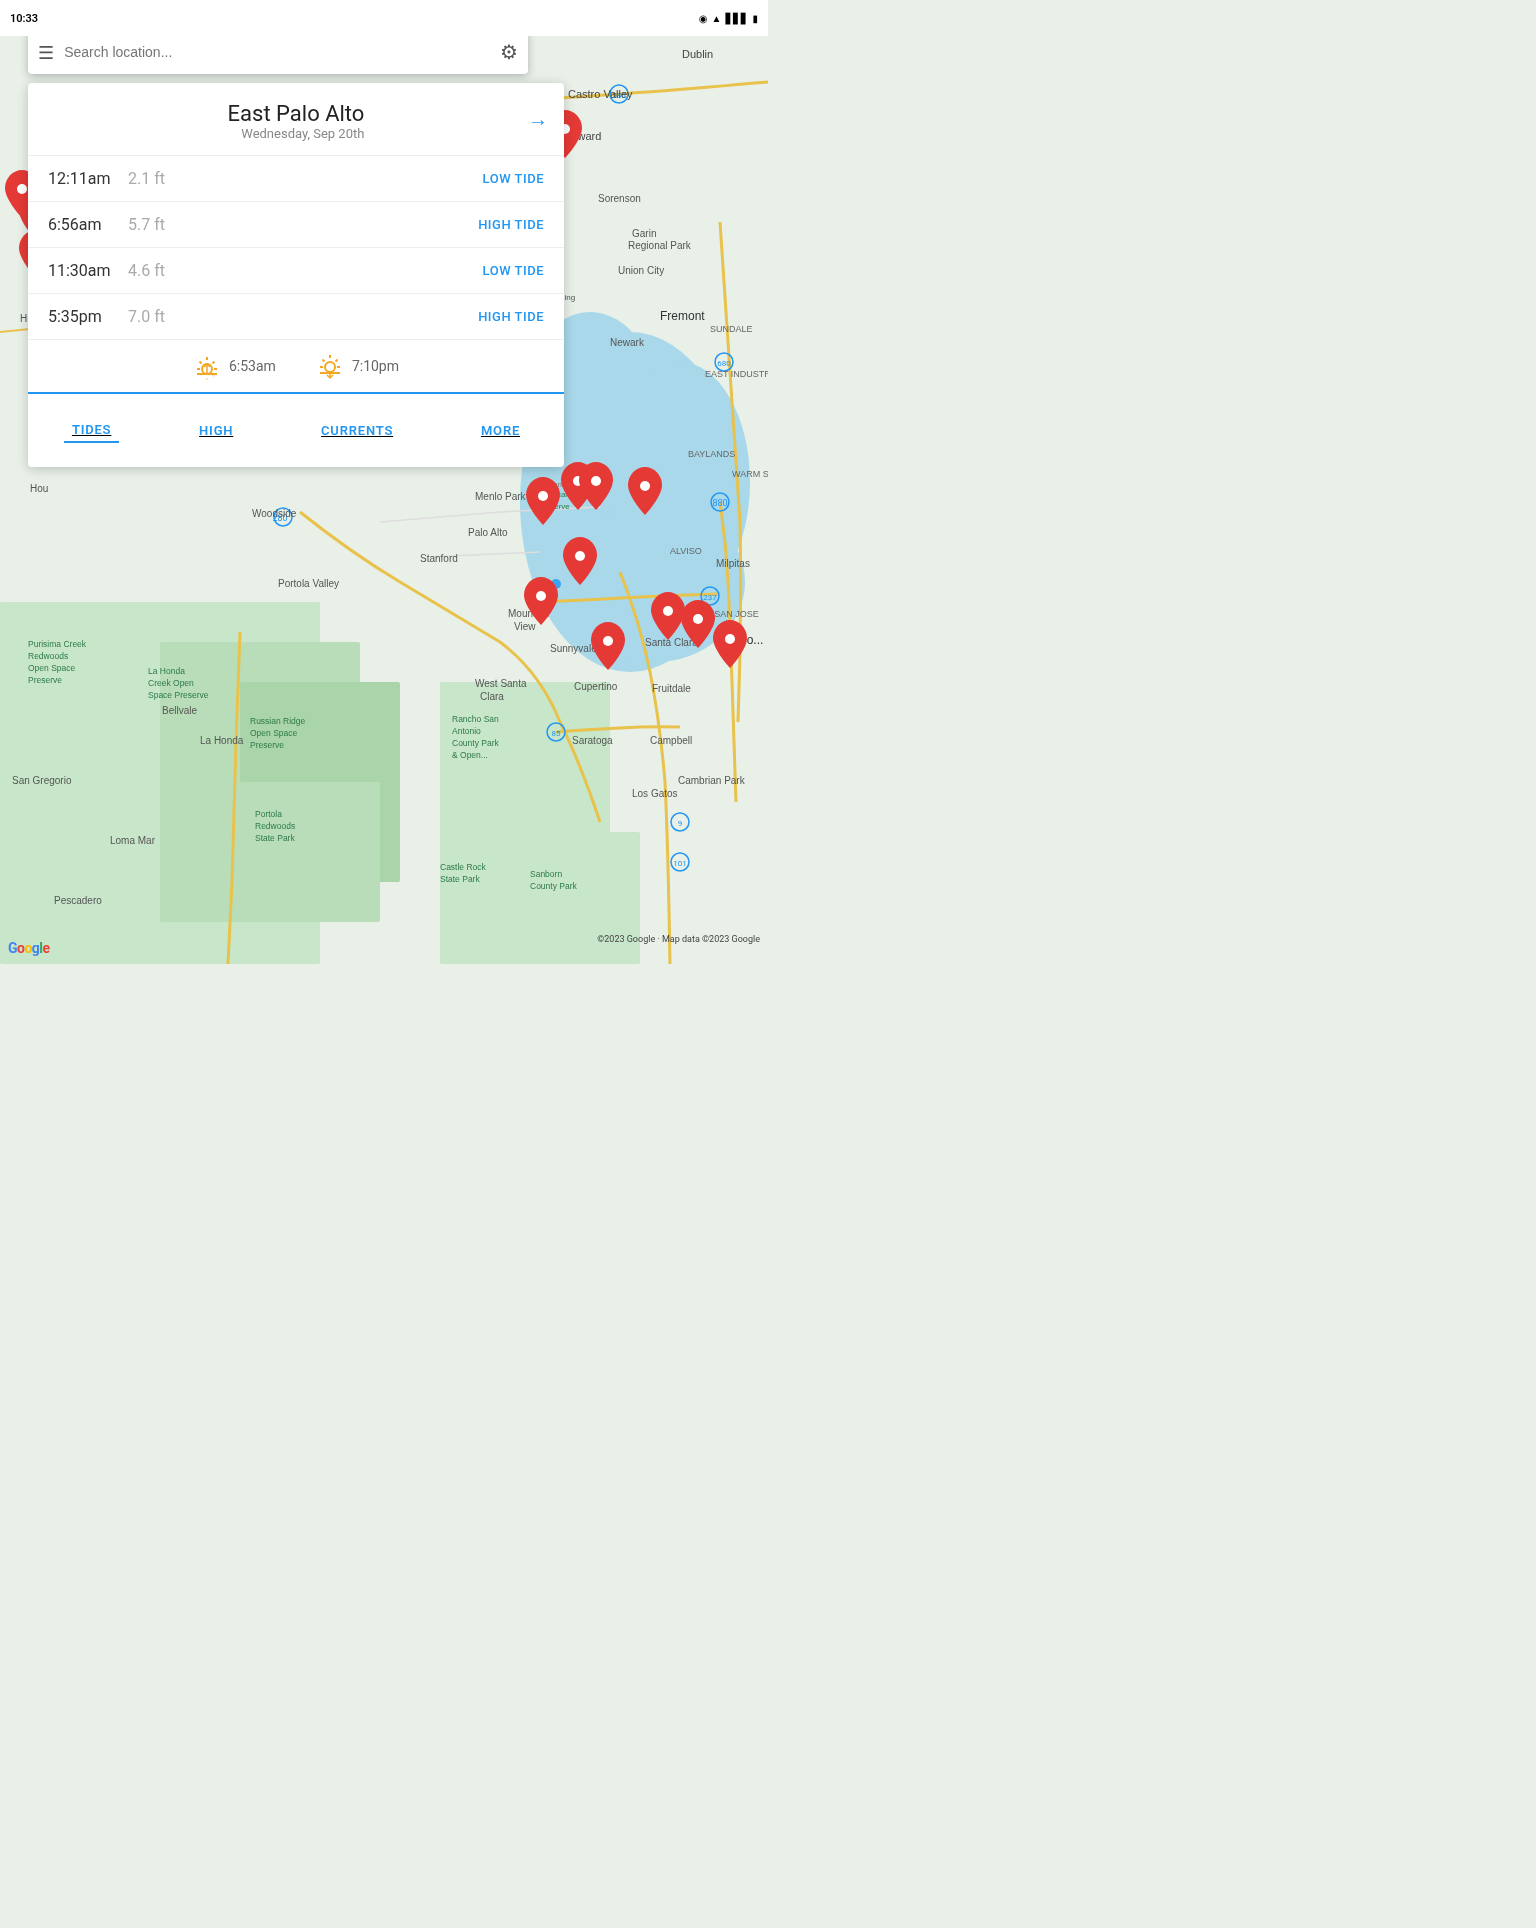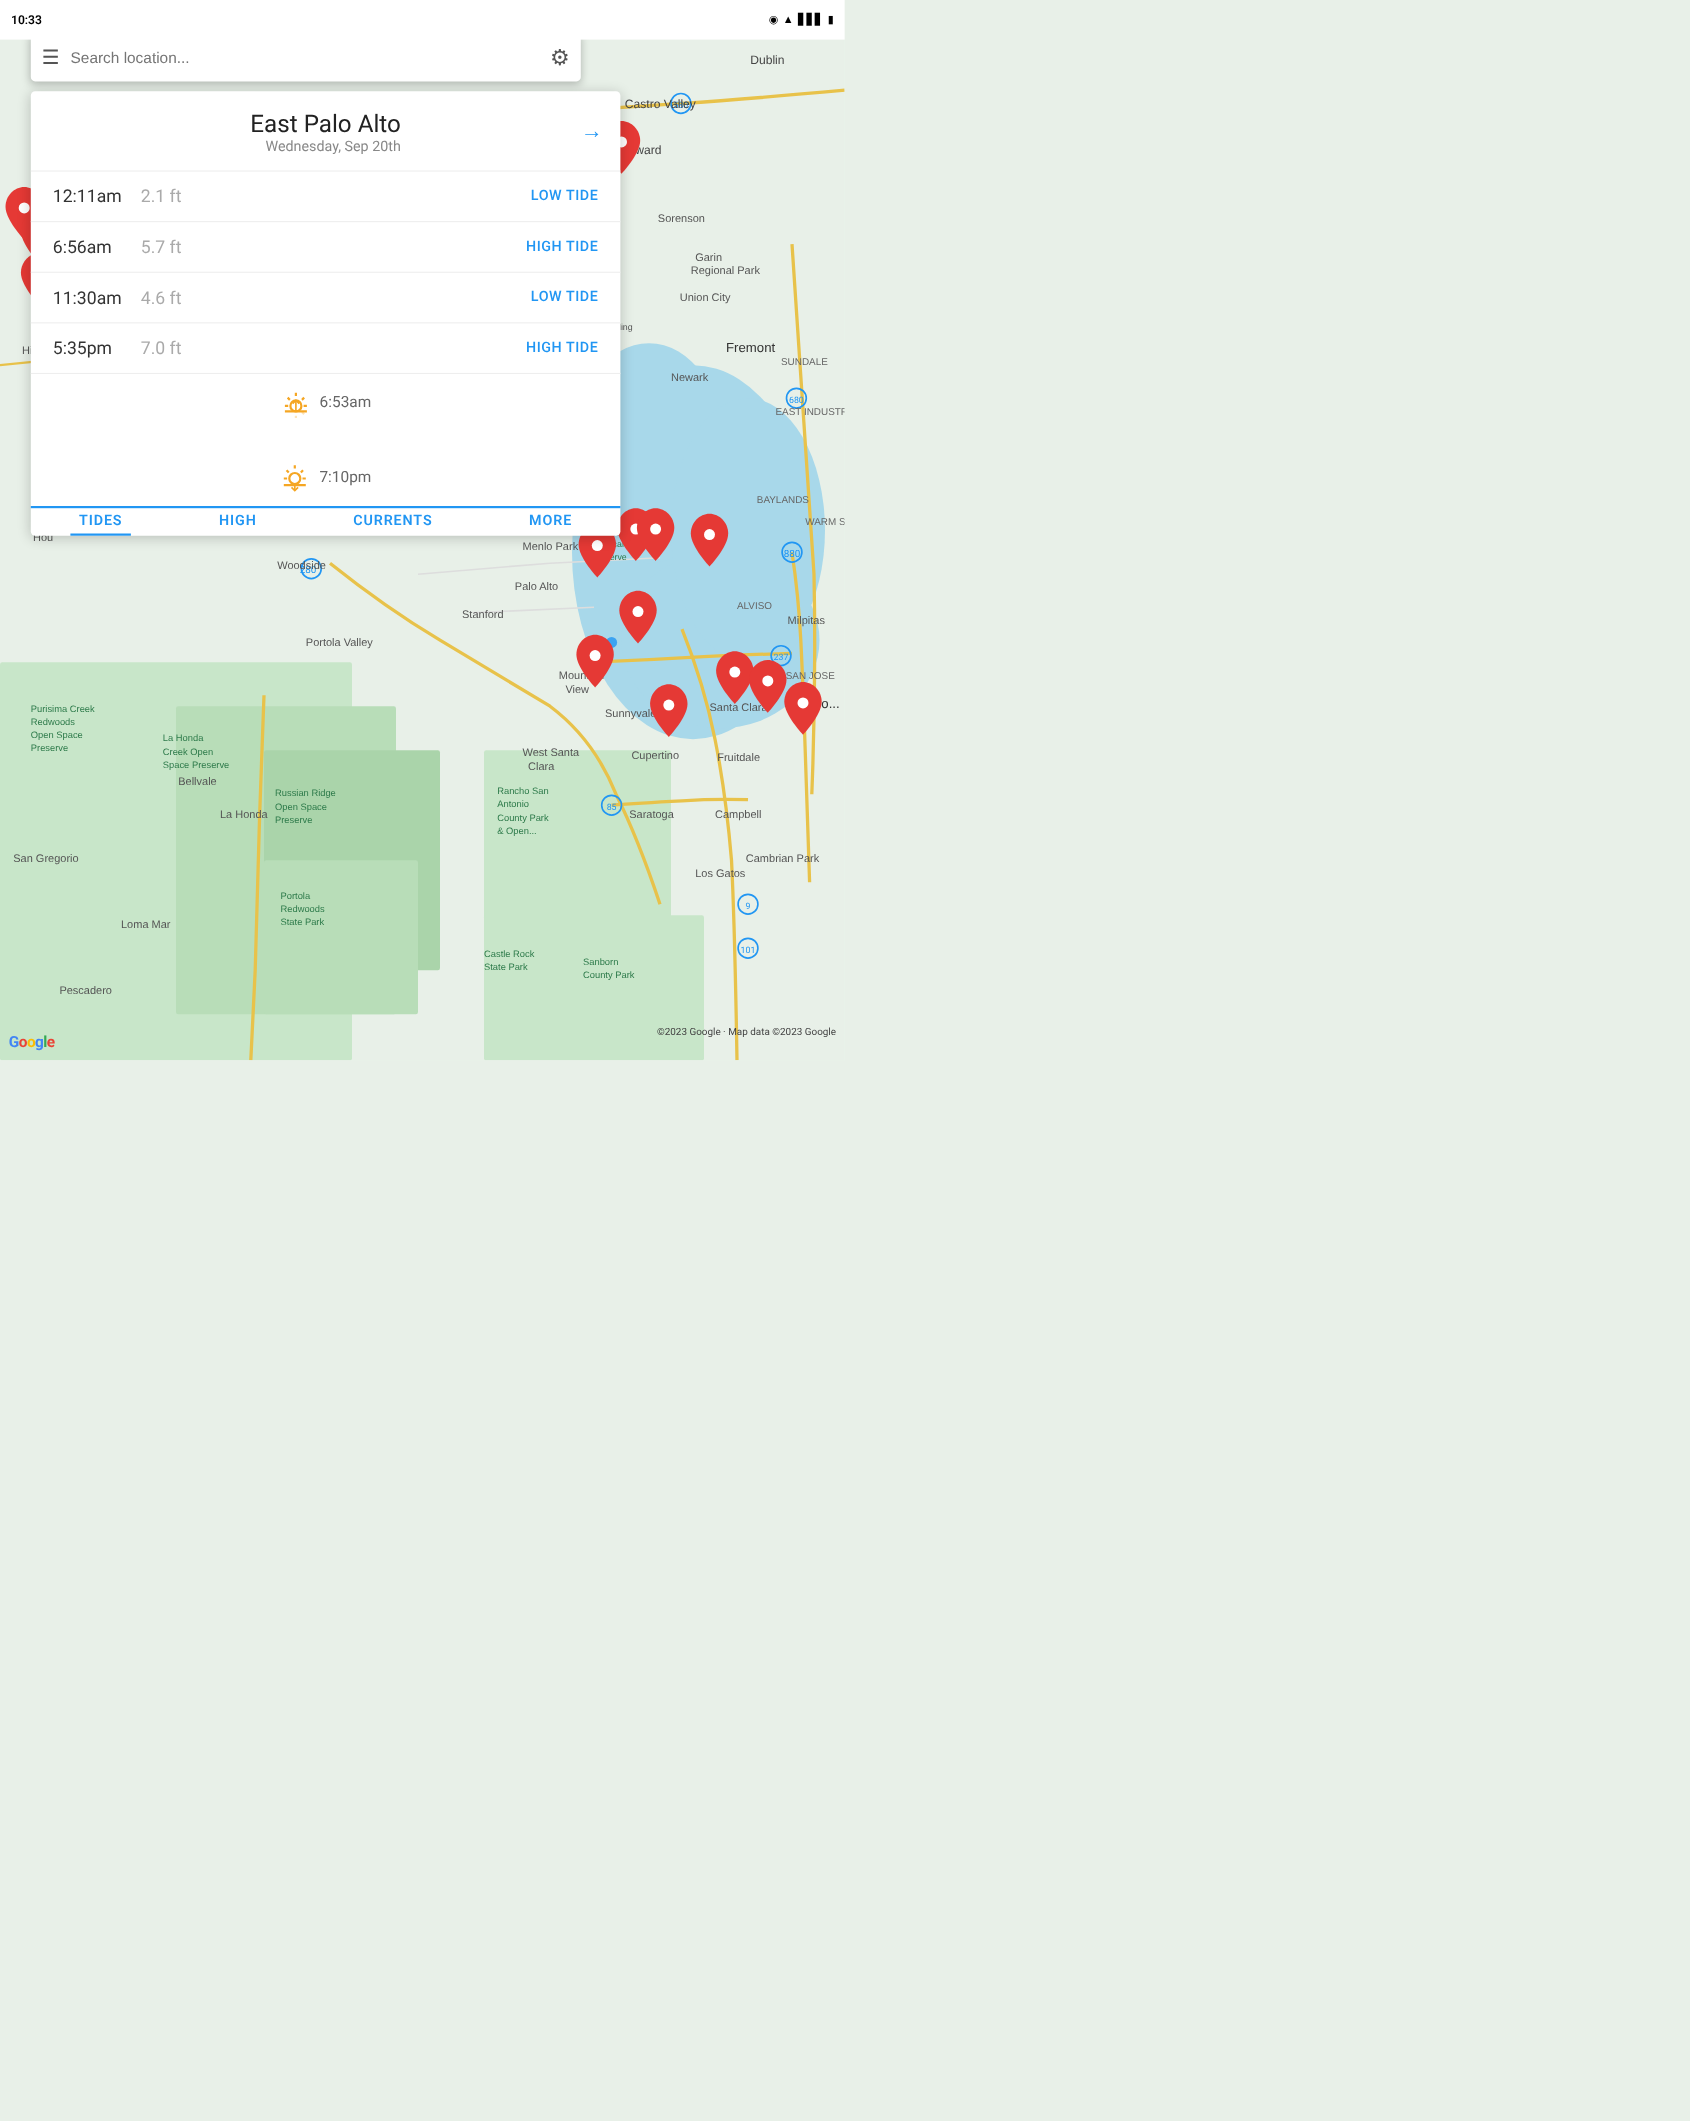--- a/index.html
+++ b/index.html
@@ -158,41 +158,42 @@
     }
 
     
     #sun-row {
       display: flex;
       align-items: center;
       justify-content: center;
       gap: 40px;
       padding: 12px 20px;
       border-bottom: 2px solid #2196F3;
-      flex-direction: column;
     }
     .sun-item {
       display: flex;
       align-items: center;
       gap: 8px;
     }
     .sun-icon {
       width: 28px;
       height: 28px;
     }
     .sun-time {
       font-size: 14px;
       color: #666;
     }
 
     
     #tab-bar {
       display: flex;
+      align-items: center;
       justify-content: space-around;
-      padding: 0 0;
+      padding: 24px 0;
+      text-decoration: underline;
     }
     .tab-item {
       font-size: 13px;
       font-weight: 600;
       color: #2196F3;
       letter-spacing: 0.8px;
       cursor: pointer;
       padding: 4px 8px;
     }
     .tab-item.active {

